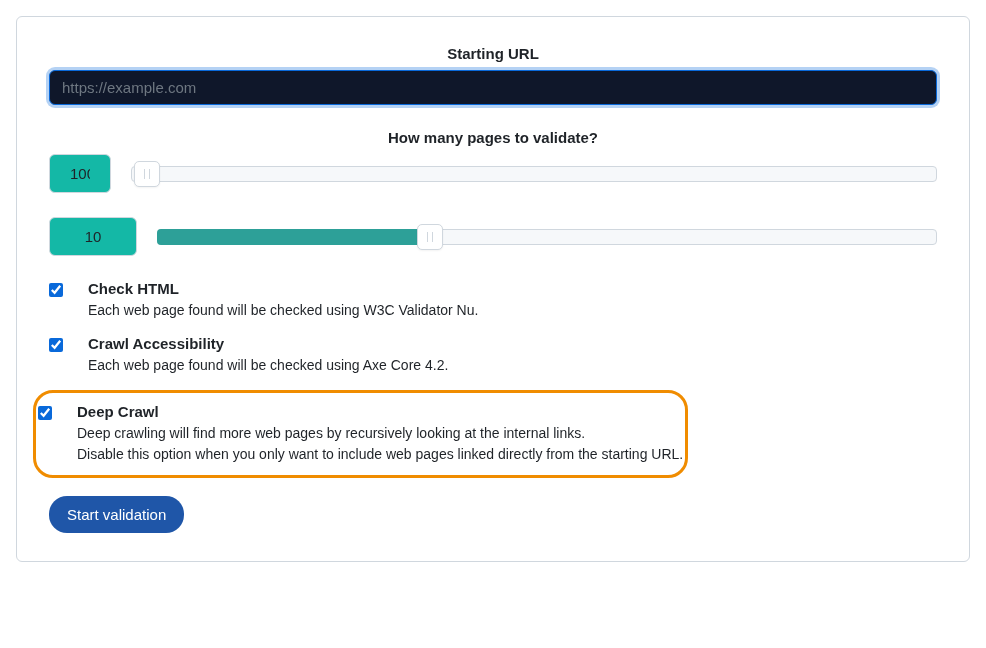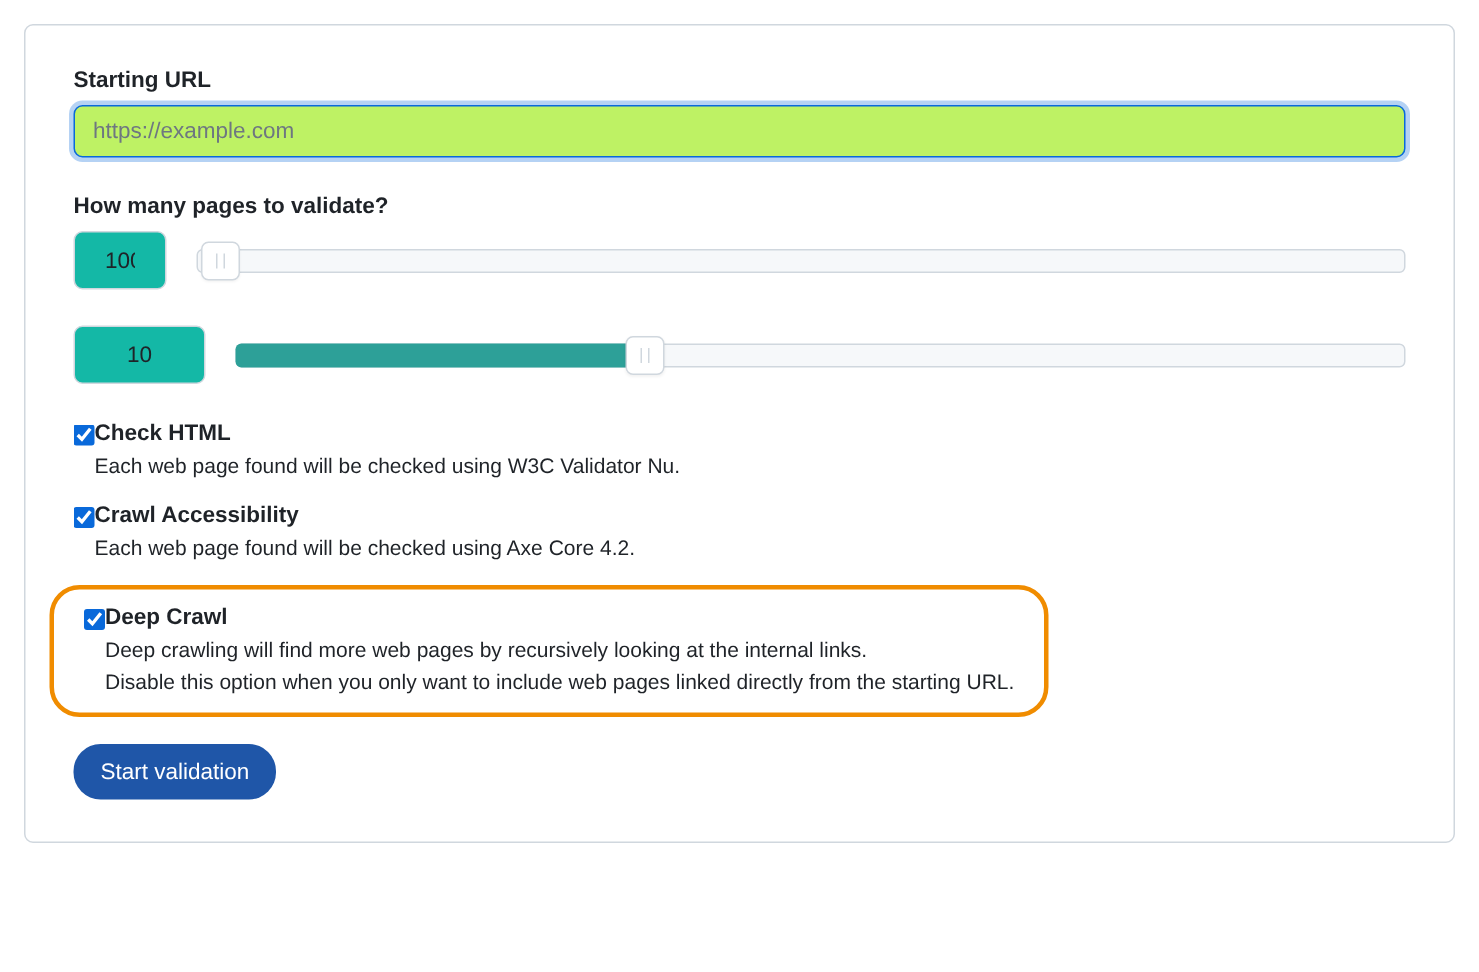--- a/index.html
+++ b/index.html
@@ -20,27 +20,28 @@
     }
     .form-group {
       margin-bottom: 24px;
     }
     .label {
       display: block;
       font-weight: 600;
       font-size: 15px;
       color: #1f2328;
       margin-bottom: 8px;
+      text-align: center;
     }
     .url-input {
       width: 100%;
       padding: 8px 12px;
       font-size: 15px;
       color: #6e7781;
-      background: #bef264;
+      background: #0f172a;
       border: 1px solid #d0d7de;
       border-radius: 6px;
       outline: none;
       box-shadow: 0 0 0 3px rgba(9, 105, 218, 0.3);
       border-color: #0969da;
     }
     .url-input::placeholder {
       color: #6e7781;
     }
     .slider-row {
@@ -104,21 +105,21 @@
       border-left: 1px solid #d0d7de;
       border-right: 1px solid #d0d7de;
       padding: 0 1px;
     }
     .checkbox-group {
       margin-bottom: 14px;
     }
     .checkbox-row {
       display: flex;
       align-items: flex-start;
-      gap: 0;
+      gap: 25px;
     }
     .checkbox-input {
       width: 14px;
       height: 14px;
       margin-top: 3px;
       accent-color: #0969da;
       cursor: pointer;
     }
     .checkbox-content {
       flex: 1;
@@ -131,21 +132,21 @@
     }
     .checkbox-desc {
       font-size: 14px;
       color: #1f2328;
       margin-top: 2px;
       line-height: 1.5;
     }
     .highlight-box {
       border: 3px solid #f08c00;
       border-radius: 20px;
-      padding: 10px 20px;
+      padding: 10px 2px;
       margin-left: -16px;
       margin-right: 0;
       margin-bottom: 18px;
       display: inline-block;
       max-width: 680px;
     }
     .highlight-box .checkbox-group {
       margin-bottom: 0;
     }
     .submit-button {

